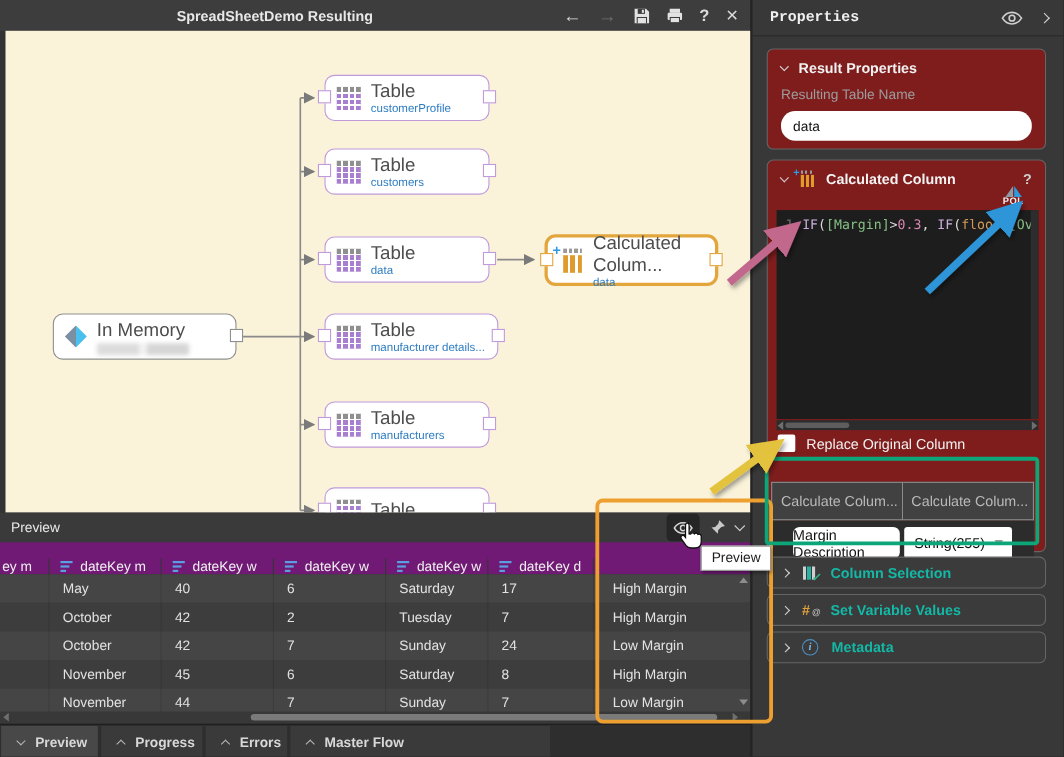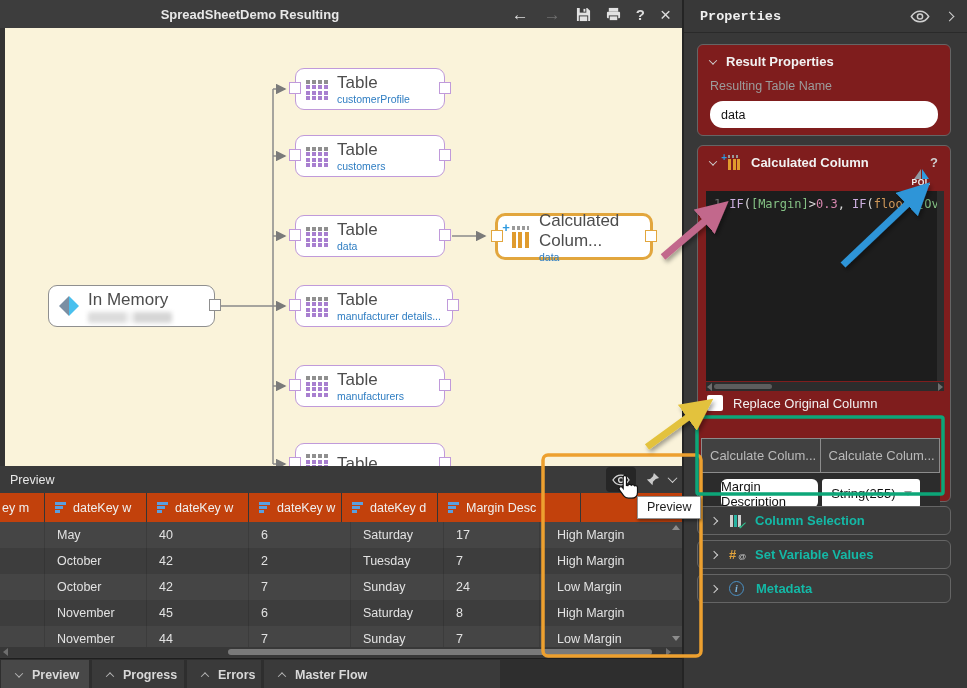--- a/index.html
+++ b/index.html
@@ -96,21 +96,21 @@
   .calcbars{position:relative;width:22px;height:22px;flex:none;}
   .calcbars .dots{position:absolute;left:4px;top:0;width:17px;height:4px;background:repeating-linear-gradient(90deg,#9a9a9a 0 3px,transparent 3px 5px);}
   .calcbars .bars{position:absolute;left:4px;top:6px;width:17px;height:16px;background:linear-gradient(90deg,#e09b2d 0 4px,transparent 4px 6.5px,#e09b2d 6.5px 10.5px,transparent 10.5px 13px,#e09b2d 13px 17px);}
   .calcbars .plus{position:absolute;left:-6px;top:-6px;color:#2e9ae0;font-size:13px;font-weight:bold;}
   
   .preview{position:absolute;left:0;top:466px;width:683px;height:192px;background:#3a3a3a;}
   .pv-head{position:relative;height:27px;display:flex;align-items:center;}
   .pv-title{color:#e8e8e8;font-size:12.5px;margin-left:10px;}
   .pv-tools{position:absolute;right:7px;top:1px;display:flex;align-items:center;gap:9px;}
   .eye-btn{width:30px;height:25px;background:#262626;border-radius:4px;display:flex;align-items:center;justify-content:center;}
-  .pv-hrow{display:flex;height:29px;background:#c2410c;}
+  .pv-hrow{display:flex;height:29px;background:#701a75;align-items:flex-end;}
   .pv-hcell{display:flex;align-items:center;gap:7px;padding-left:10px;color:#f0f0f0;font-size:12.5px;border-right:1px solid #353535;overflow:hidden;white-space:nowrap;flex:none;}
   .filter-icon{display:inline-block;flex:none;}
   .filter-icon i{display:block;height:2.5px;background:#5a9fe0;margin-bottom:1.5px;}
   .filter-icon i:nth-child(1){width:11px;} .filter-icon i:nth-child(2){width:8px;} .filter-icon i:nth-child(3){width:5px;margin-bottom:0;}
   .pv-body{height:125px;overflow:hidden;}
   .pv-row{display:flex;height:26px;}
   .pv-row.even{background:#454545;} .pv-row.odd{background:#3d3d3d;}
   .pv-cell{display:flex;align-items:center;padding-left:12px;color:#e2e2e2;font-size:12.5px;border-right:1px solid rgba(0,0,0,.12);overflow:hidden;white-space:nowrap;flex:none;}
   .pv-hscroll{position:absolute;left:0;top:181px;width:683px;height:10px;background:#383838;}
   .pv-hscroll .thumb{position:absolute;left:228px;top:2px;width:424px;height:6px;border-radius:3px;background:#7a7a7a;}
@@ -380,53 +380,53 @@
     <div class="pv-hrow">
         <div class="pv-hcell" style="width: 45px; padding-left: 2px;">
           <span>ey m</span>
         </div>
         <div class="pv-hcell" style="width: 102px;">
           <span class="filter-icon">
             <i></i>
             <i></i>
             <i></i>
           </span>
-          <span>dateKey w</span>
+          <span>dateKey m</span>
         </div>
         <div class="pv-hcell" style="width: 102px;">
           <span class="filter-icon">
             <i></i>
             <i></i>
             <i></i>
           </span>
           <span>dateKey w</span>
         </div>
+        <div class="pv-hcell" style="width: 102px;">
+          <span class="filter-icon">
+            <i></i>
+            <i></i>
+            <i></i>
+          </span>
+          <span>dateKey w</span>
+        </div>
         <div class="pv-hcell" style="width: 93px;">
           <span class="filter-icon">
             <i></i>
             <i></i>
             <i></i>
           </span>
           <span>dateKey w</span>
         </div>
         <div class="pv-hcell" style="width: 96px;">
           <span class="filter-icon">
             <i></i>
             <i></i>
             <i></i>
           </span>
           <span>dateKey d</span>
-        </div>
-        <div class="pv-hcell" style="width: 143px;">
-          <span class="filter-icon">
-            <i></i>
-            <i></i>
-            <i></i>
-          </span>
-          <span>Margin Desc</span>
         </div>
       </div>
     <div class="pv-body">
         <div class="pv-row even">
           <div class="pv-cell" style="width: 45px;"></div>
           <div class="pv-cell" style="width: 102px;">May</div>
           <div class="pv-cell" style="width: 102px;">40</div>
           <div class="pv-cell" style="width: 102px;">6</div>
           <div class="pv-cell" style="width: 93px;">Saturday</div>
           <div class="pv-cell" style="width: 96px;">17</div>

